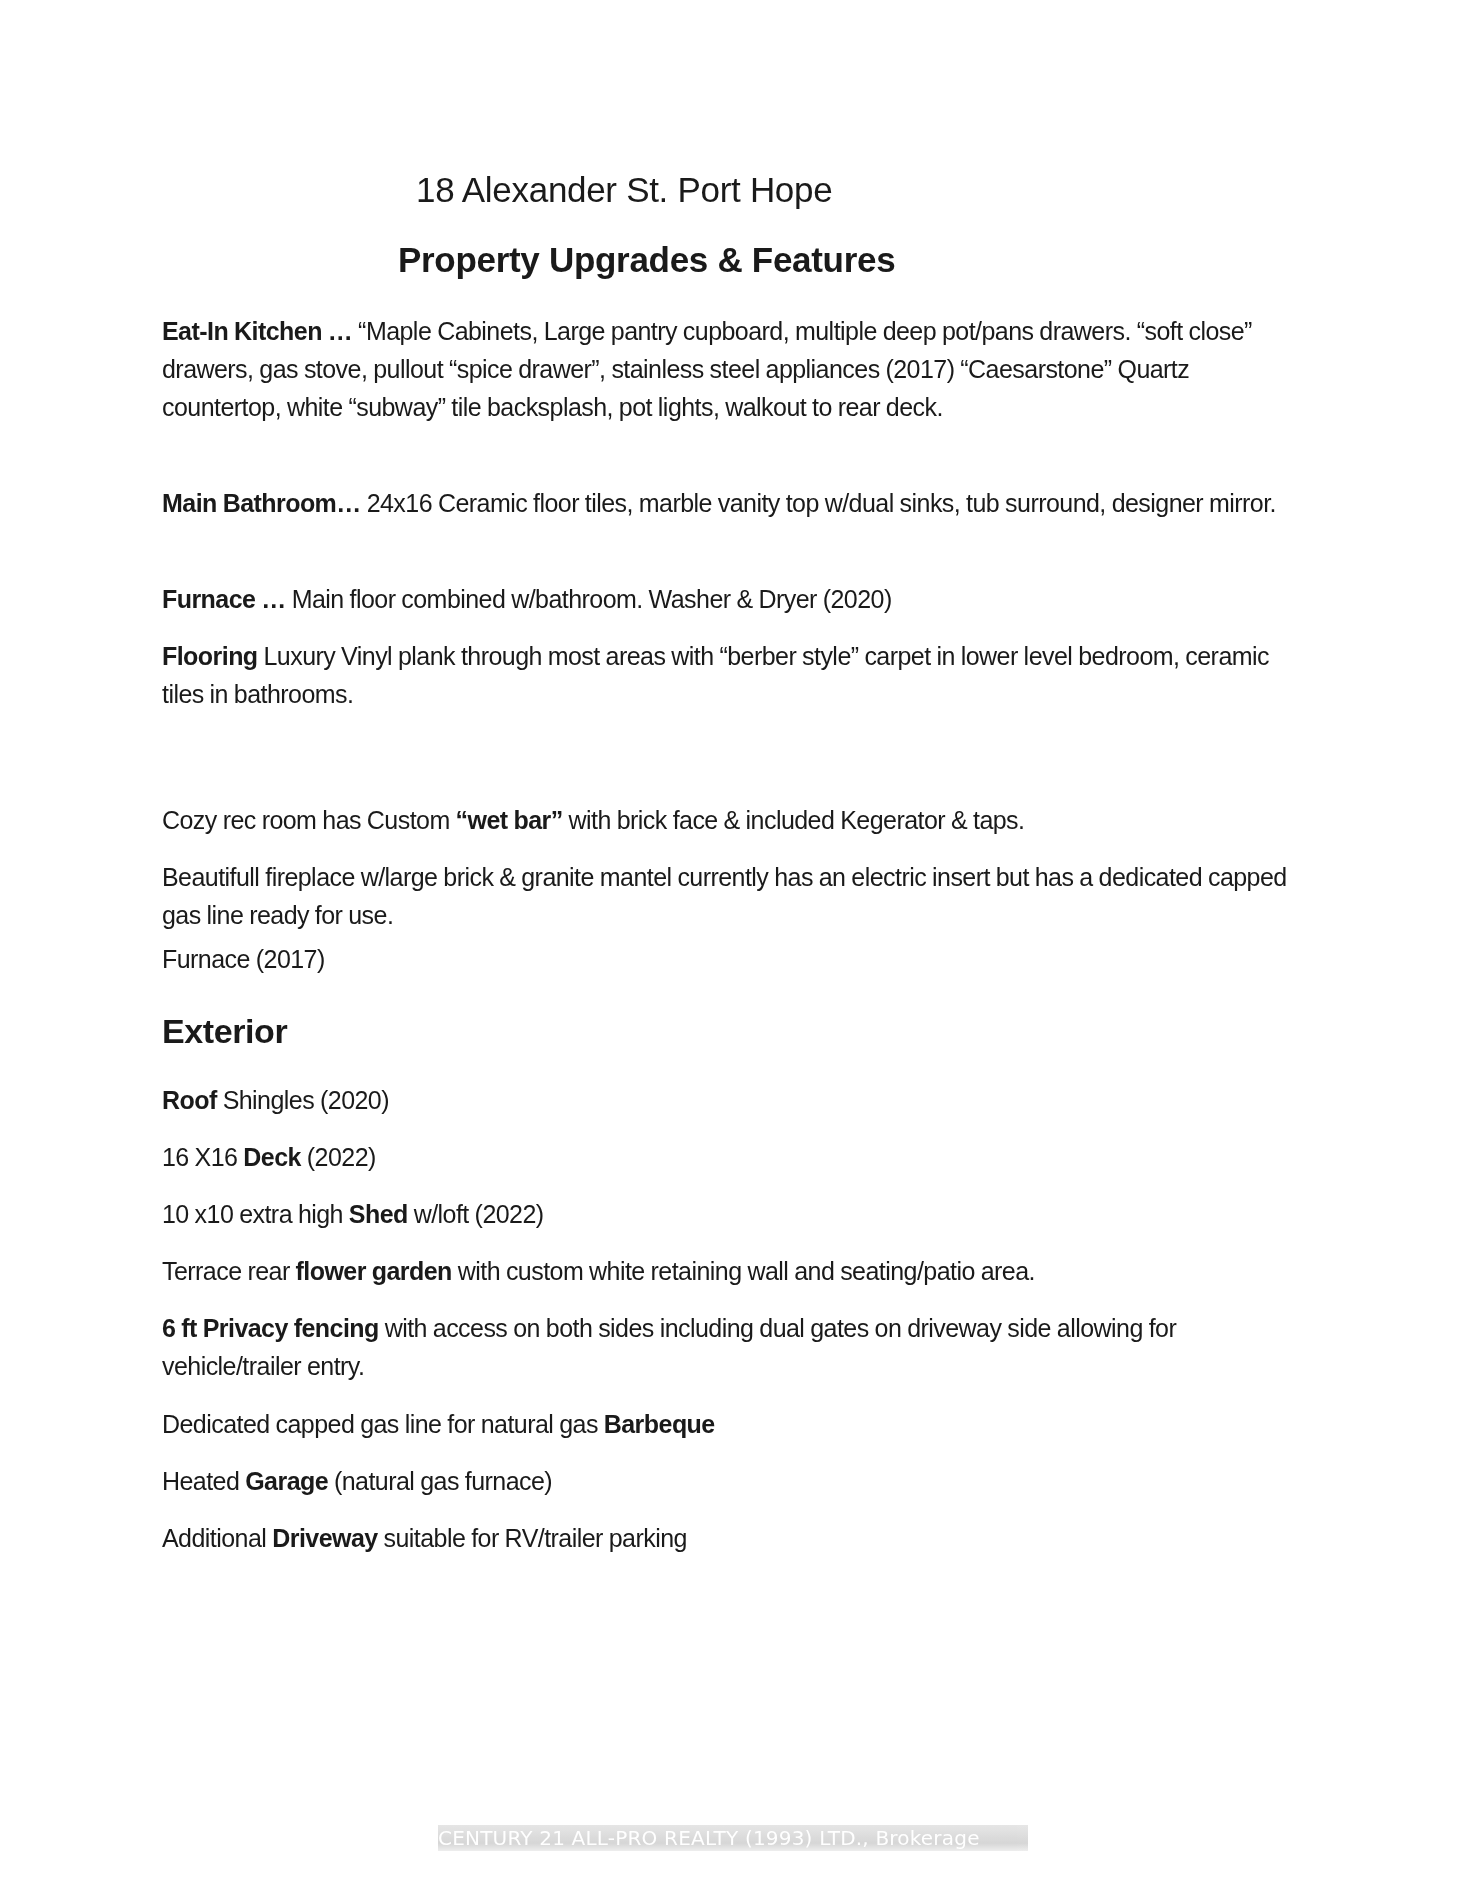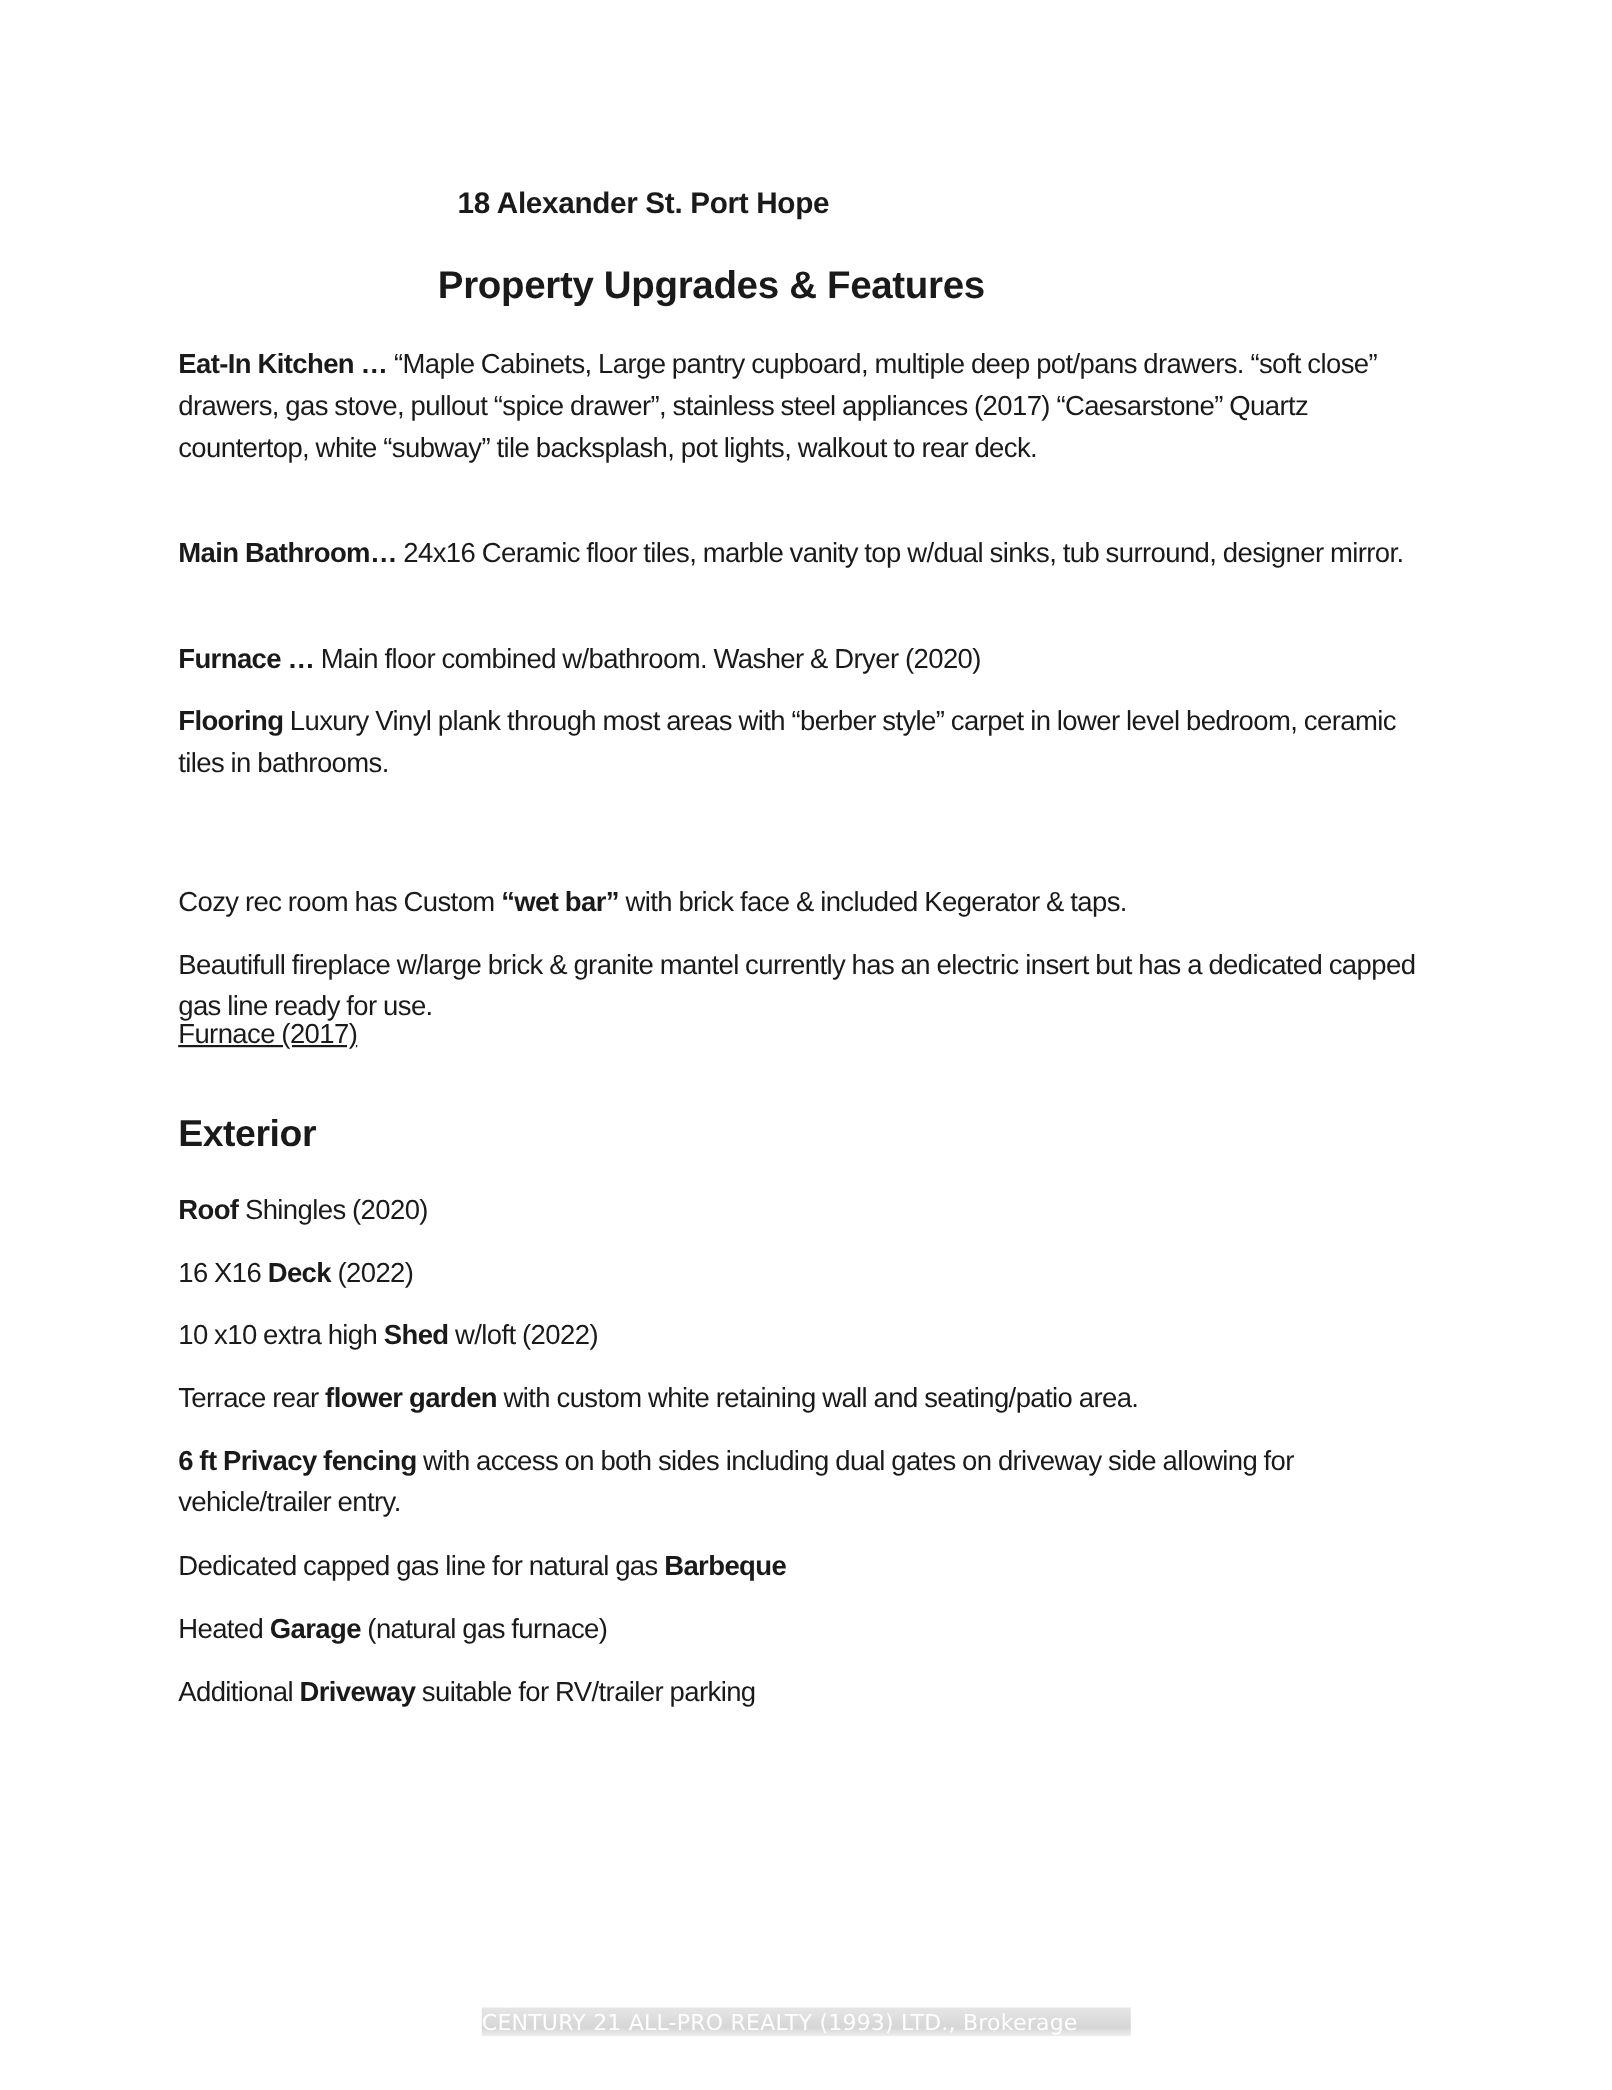--- a/index.html
+++ b/index.html
@@ -17,22 +17,22 @@
     }
     .page {
       position: absolute;
       left: 0; top: 0;
       width: 1465px; height: 1900px;
     }
     .title {
       position: absolute;
       left: 416px;
       top: 170px;
-      font-size: 27px;
-      font-weight: bold;
+      font-size: 35px;
+      font-weight: normal;
       letter-spacing: -0.3px;
       margin: 0;
       white-space: nowrap;
     }
     .subtitle {
       position: absolute;
       left: 398px;
       top: 240px;
       font-size: 35px;
       font-weight: bold;
@@ -105,21 +105,21 @@
     <b>Flooring</b><span> Luxury Vinyl plank through most areas with “berber style” carpet in lower level bedroom, ceramic tiles in bathrooms.</span>
   </p>
 
 
   <p class="para" style="top:801px;">
     <span>Cozy rec room has Custom </span><b>“wet bar”</b><span> with brick face &amp; included Kegerator &amp; taps.</span>
   </p>
 
   <p class="para" style="top:858px;">Beautifull fireplace w/large brick &amp; granite mantel currently has an electric insert but has a dedicated capped gas line ready for use.</p>
 
-  <p class="para" style="top:921px;text-decoration:underline;">Furnace (2017)</p>
+  <p class="para" style="top:940px;">Furnace (2017)</p>
 
   <h3 class="section-heading">Exterior</h3>
 
   <p class="para" style="top:1081px;">
     <span></span><b>Roof</b><span> Shingles (2020)</span>
   </p>
   <p class="para" style="top:1138px;">
     <span>16 X16 </span><b>Deck</b><span> (2022)</span>
   </p>
   <p class="para" style="top:1195px;">

